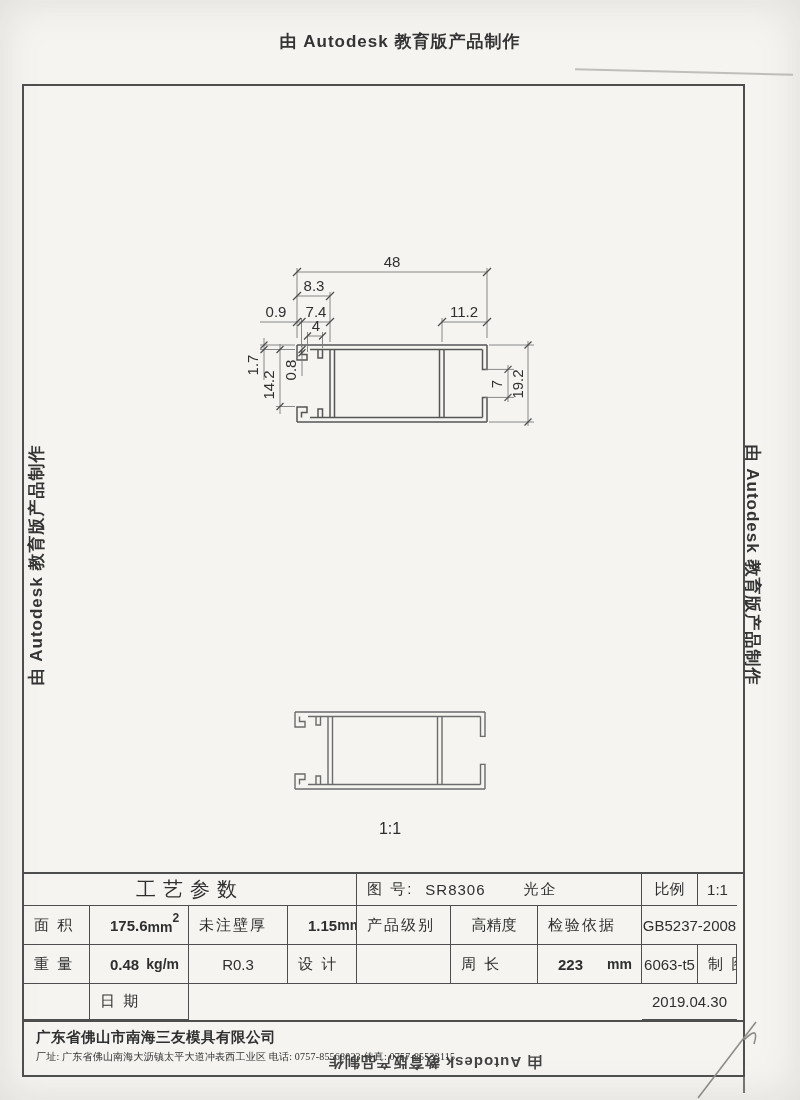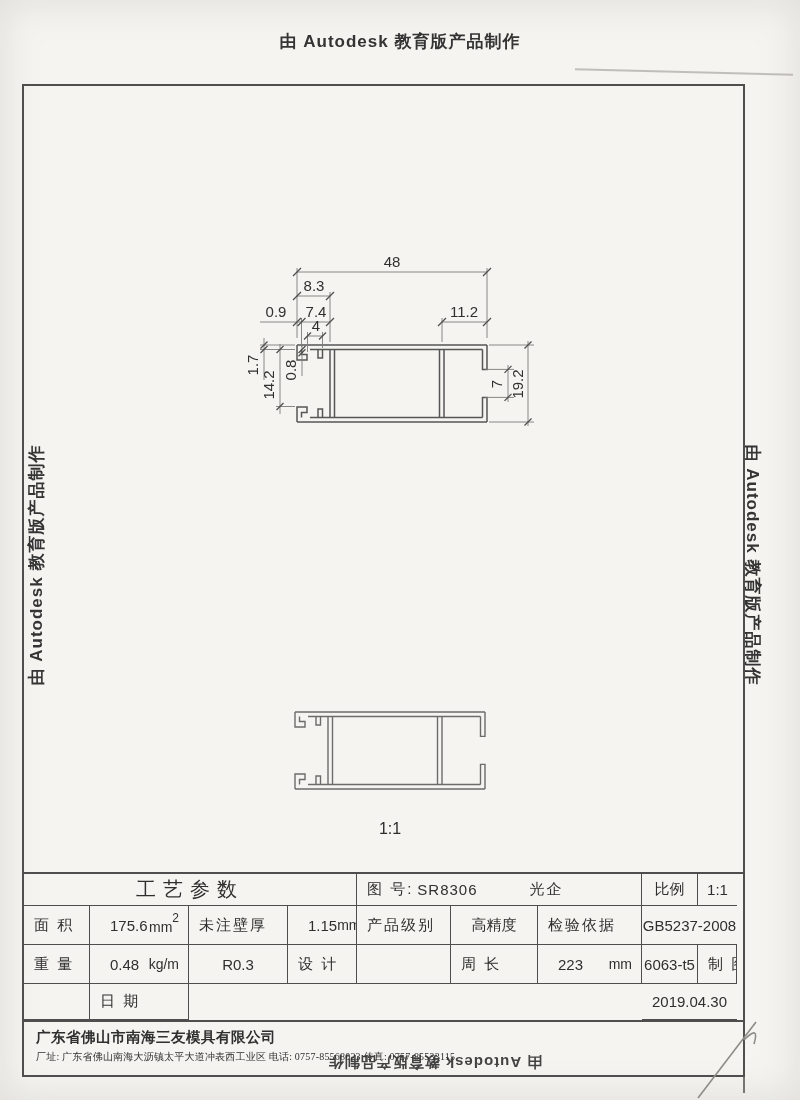--- a/index.html
+++ b/index.html
@@ -23,27 +23,27 @@
   
   .tblock { position:absolute; left:22px; top:872px; width:723px; height:150px;
             display:grid; border:2px solid #4e4e4e; background:transparent;
             grid-template-columns:66px 99px 99px 69px 94px 87px 104px 56px 39px;
             grid-template-rows:32px 39px 39px 36px; font-size:15px; }
   .tblock > div { border-right:1.4px solid #4e4e4e; border-bottom:1.4px solid #4e4e4e;
                   display:flex; align-items:center; overflow:hidden; white-space:nowrap; }
   .tblock > div:nth-child(4n) {}
   .lab { padding-left:10px; letter-spacing:2px; }
   .mid { justify-content:center; }
-  .vu  { justify-content:space-between; padding:0 9px 0 20px; }
+  .vu  { justify-content:space-between; padding:0 9px 0 20px;font-weight:bold; }
   .vu .u { font-size:14px; }
   .vu sup { font-size:12px; position:relative; top:-4px; }
   .hdr-proc { grid-column:1/5; justify-content:center; letter-spacing:7px; font-size:20px; }
-  .hdr-no { grid-column:5/8; gap:4px; }
+  .hdr-no { grid-column:5/8; gap:12px; }
   .hdr-no .dn { letter-spacing:1px; }
-  .hdr-no .pn { margin-left:48px; letter-spacing:2px; }
+  .hdr-no .pn { margin-left:26px; letter-spacing:2px; }
   .span2 { grid-column:8/10; justify-content:center; }
   .noR { border-right:none !important; }
   
   .infobox { position:absolute; left:22px; top:1022px; width:682px; height:55px;text-align:right; }
   .infobox .l1 { position:absolute; left:14px; top:6px;  font-size:14.5px; font-weight:700; letter-spacing:.5px; }
   .infobox .l2 { position:absolute; left:14px; top:28px; font-size:10px; letter-spacing:.2px;font-family:Liberation Serif, serif; }
   .artifact-topfold { position:absolute; left:575px; top:71px; width:218px; height:2px;
                       background:#a9a7a2; transform:rotate(1.4deg); opacity:.7; }
   .edge-ext { position:absolute; left:743px; top:1077px; width:2px; height:16px; background:#77756f; }
   svg text { font-family:"Liberation Sans", sans-serif; fill:#303030; font-size:15px; }

